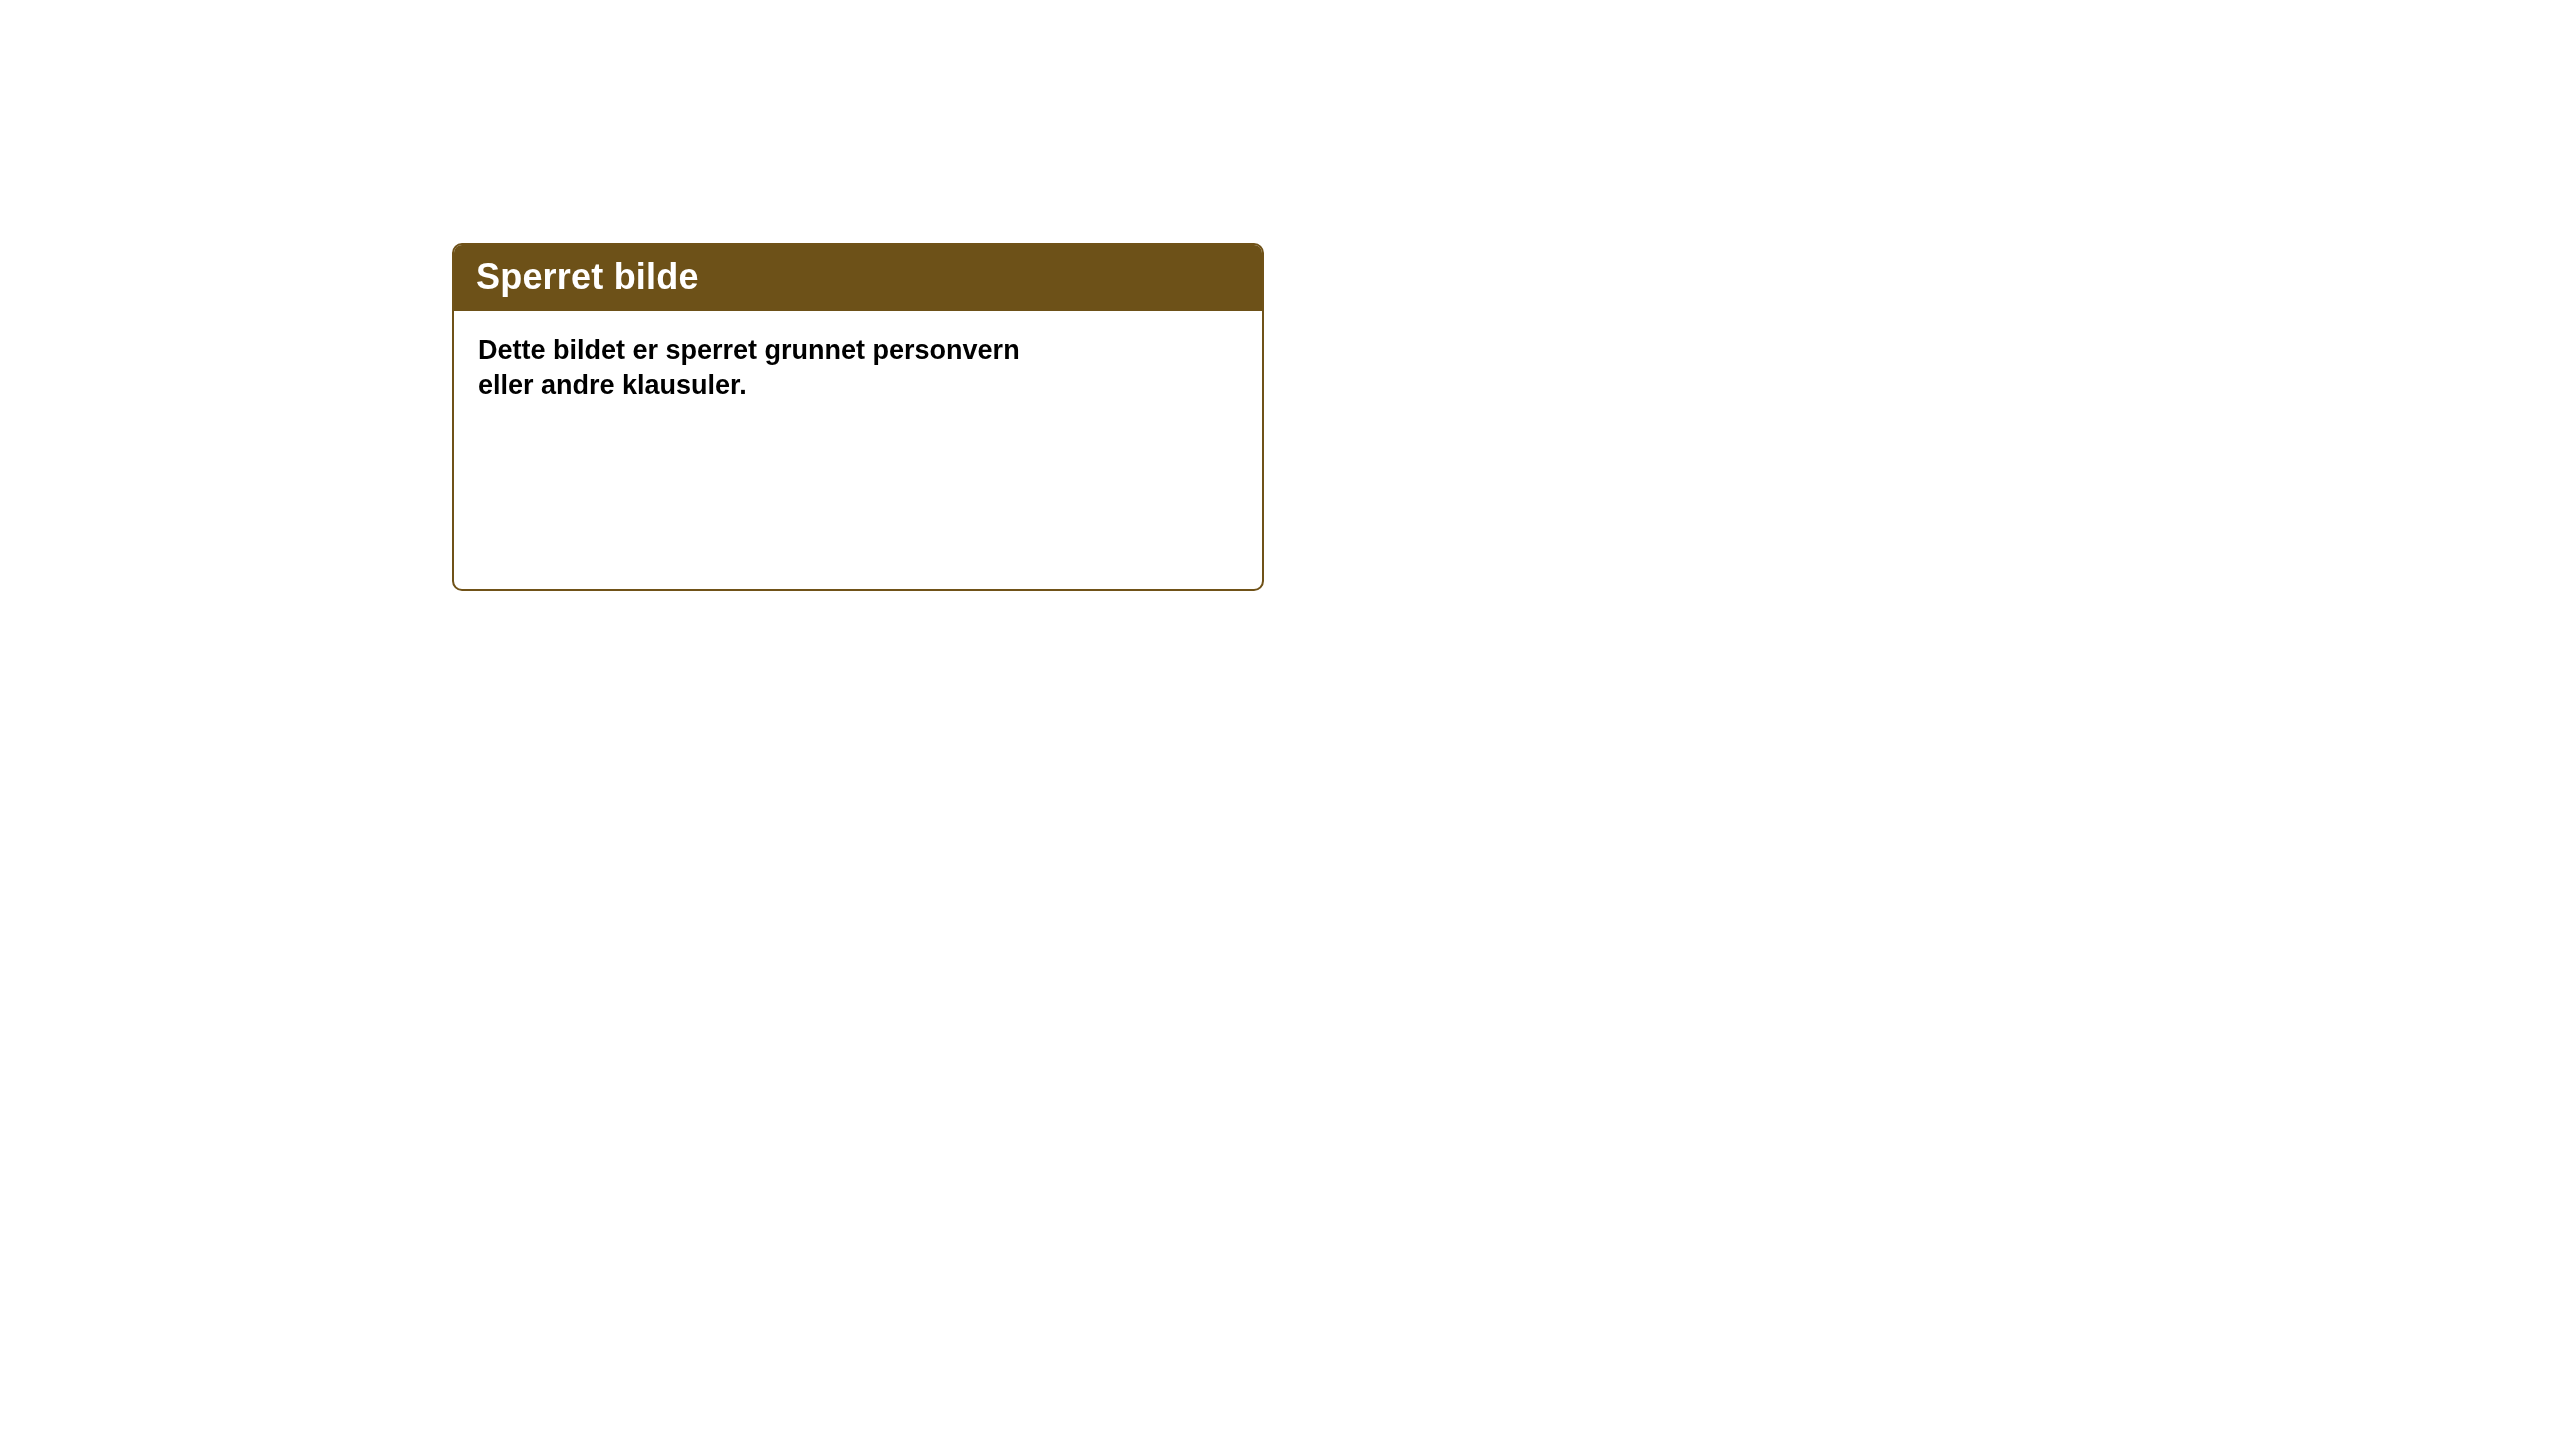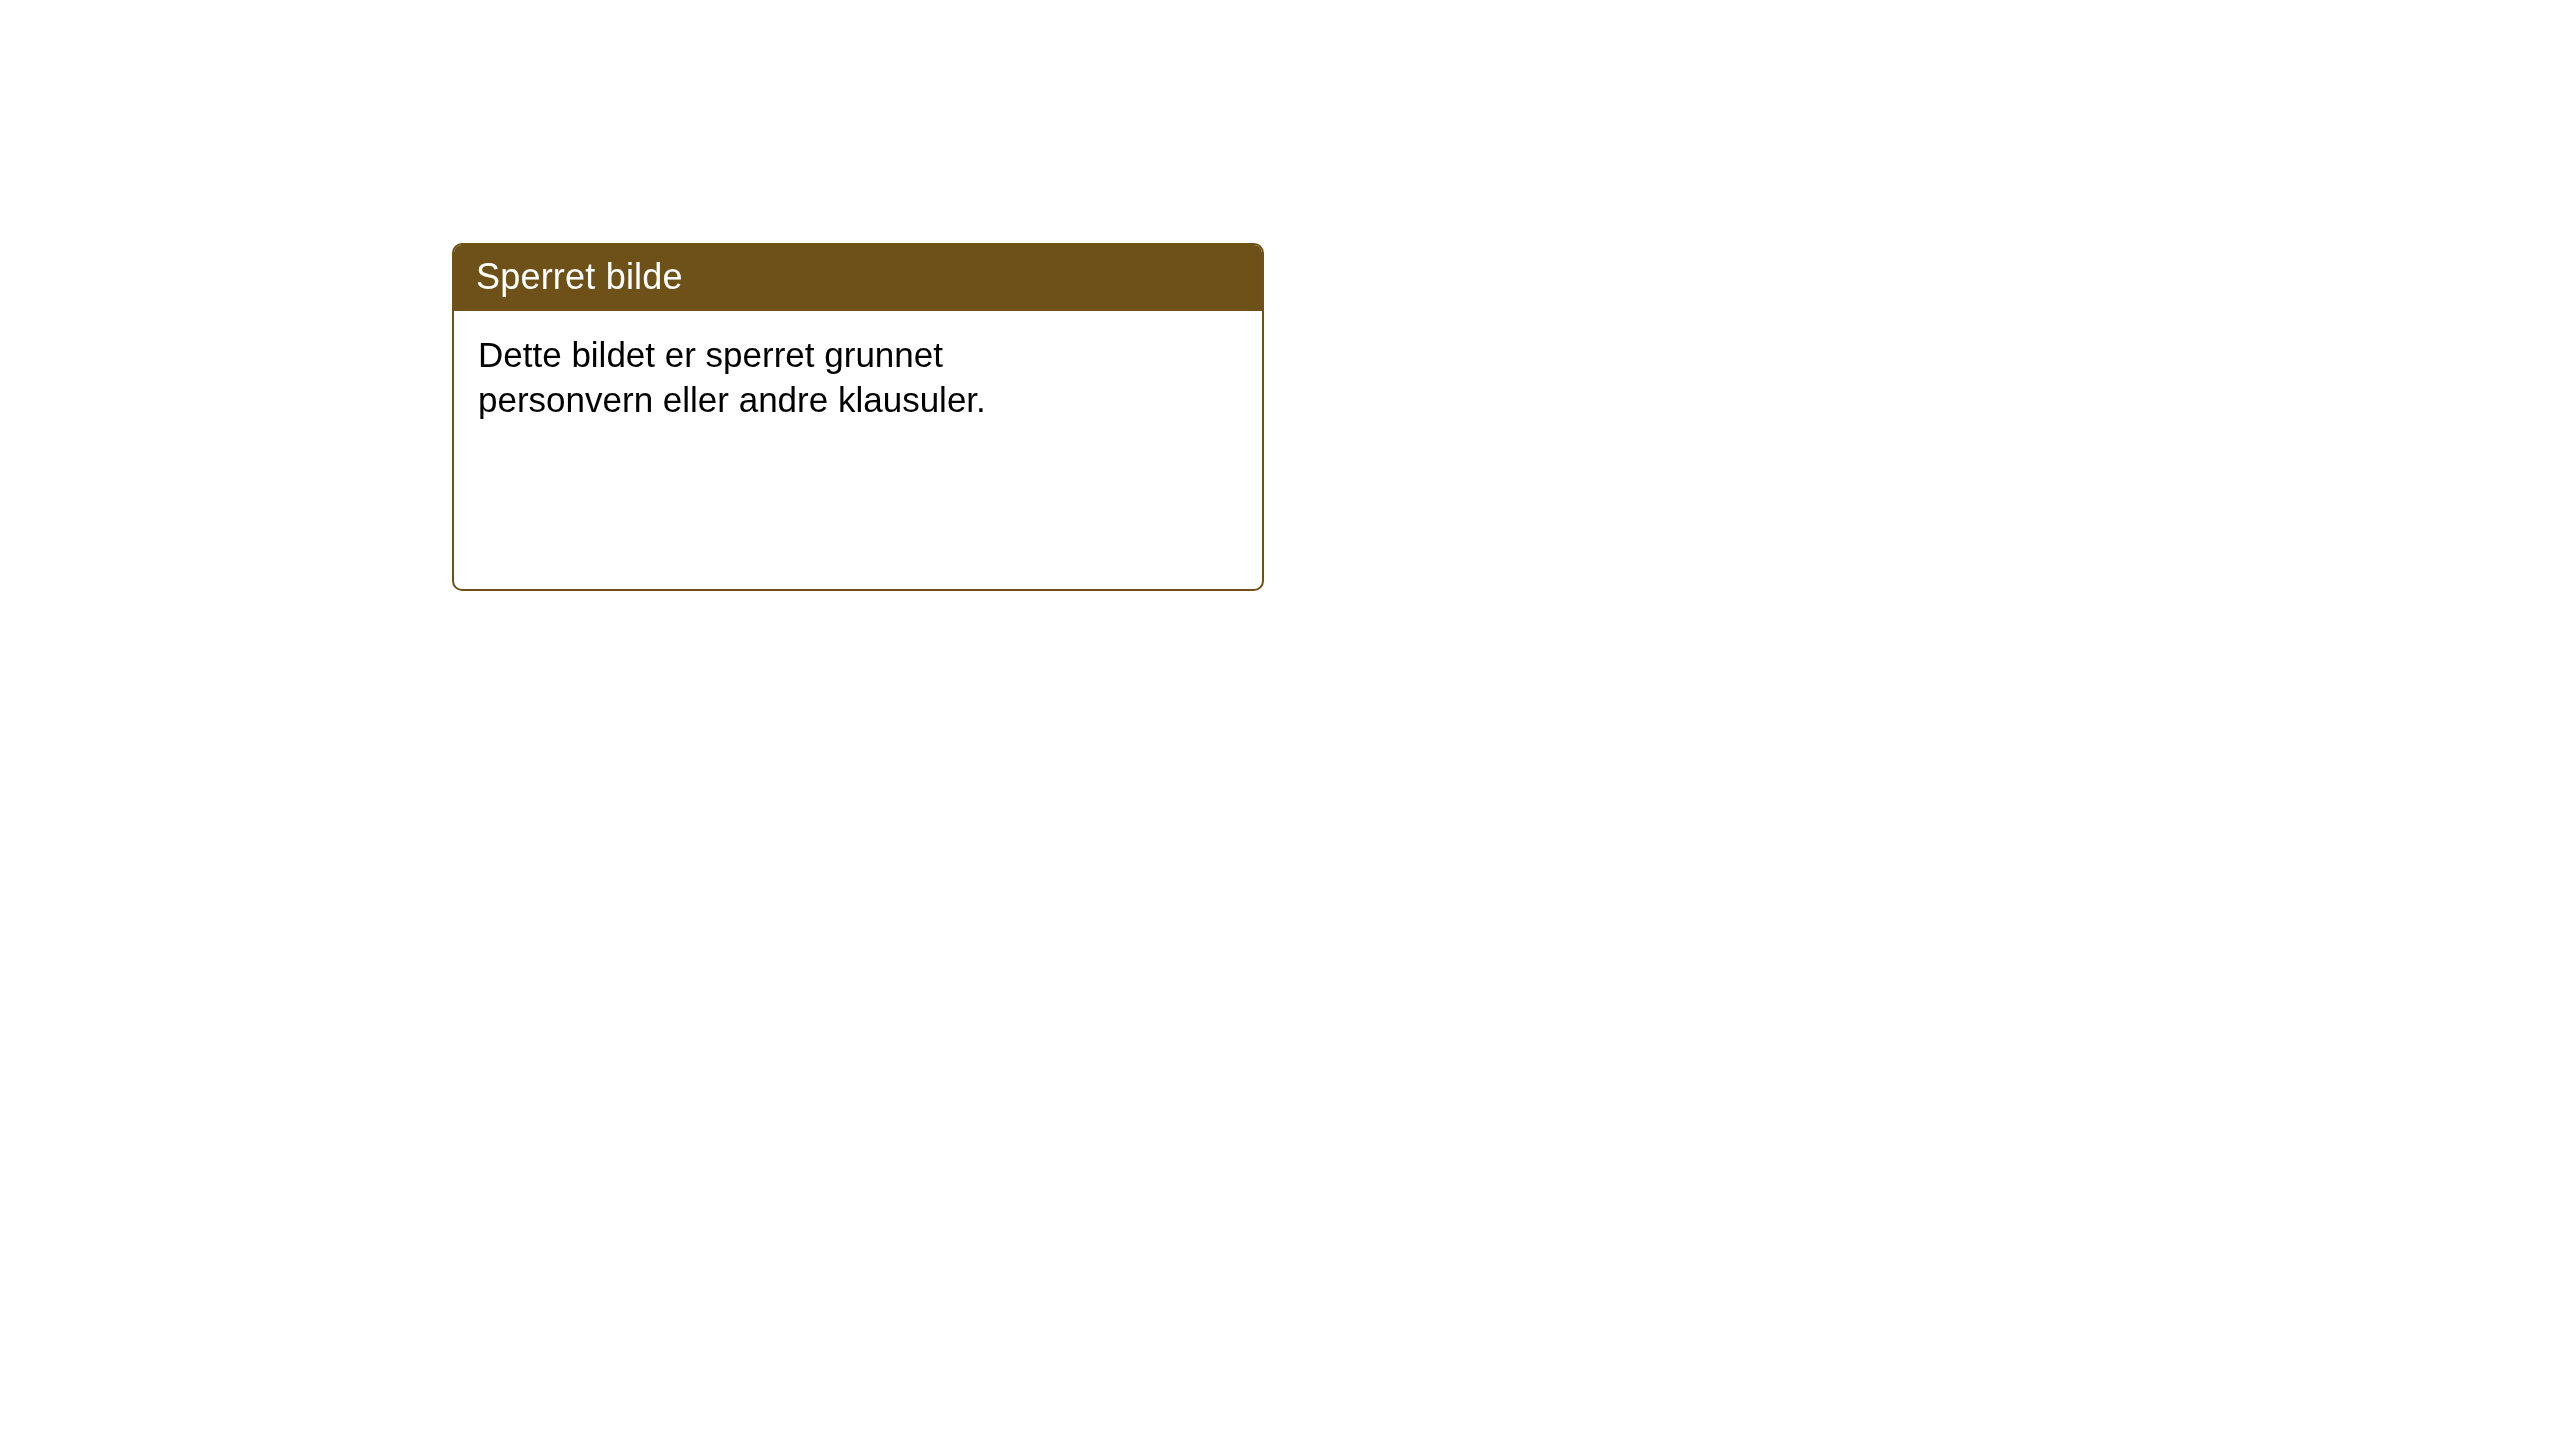--- a/index.html
+++ b/index.html
@@ -19,38 +19,39 @@
     background: #ffffff;
   }
 
   .notice-card {
     position: absolute;
     box-sizing: border-box;
     background: #ffffff;
     border: 2px solid #705218;
     border-radius: 10px;
     overflow: hidden;
+    font-weight: bold;
   }
 
   .notice-card .card-header {
     box-sizing: border-box;
     background: #6d5118;
     color: #ffffff;
     font-size: 36px;
     line-height: 1;
     padding: 14px 22px 16px 22px;
     white-space: nowrap;
     letter-spacing: 0.2px;
   }
 
   .notice-card .card-body {
     box-sizing: border-box;
     padding: 22px 24px 0 24px;
     color: #000000;
-    font-size: 35px;
+    font-size: 27px;
     line-height: 1.28;
   }
 
   
   #card-no {
     left: 452px;
     top: 243px;
     width: 812px;
     height: 348px;
   }

